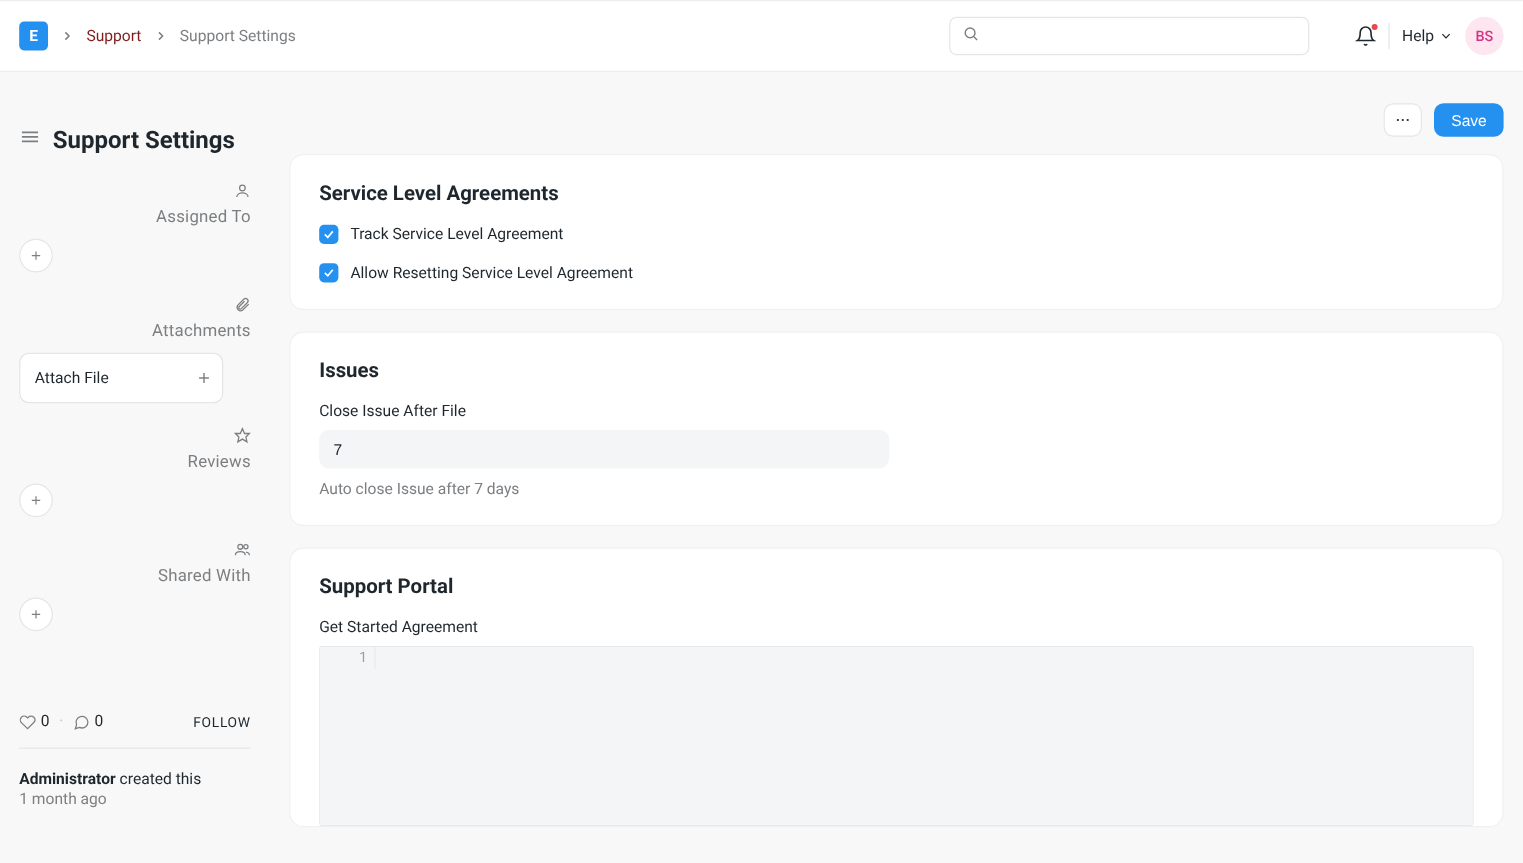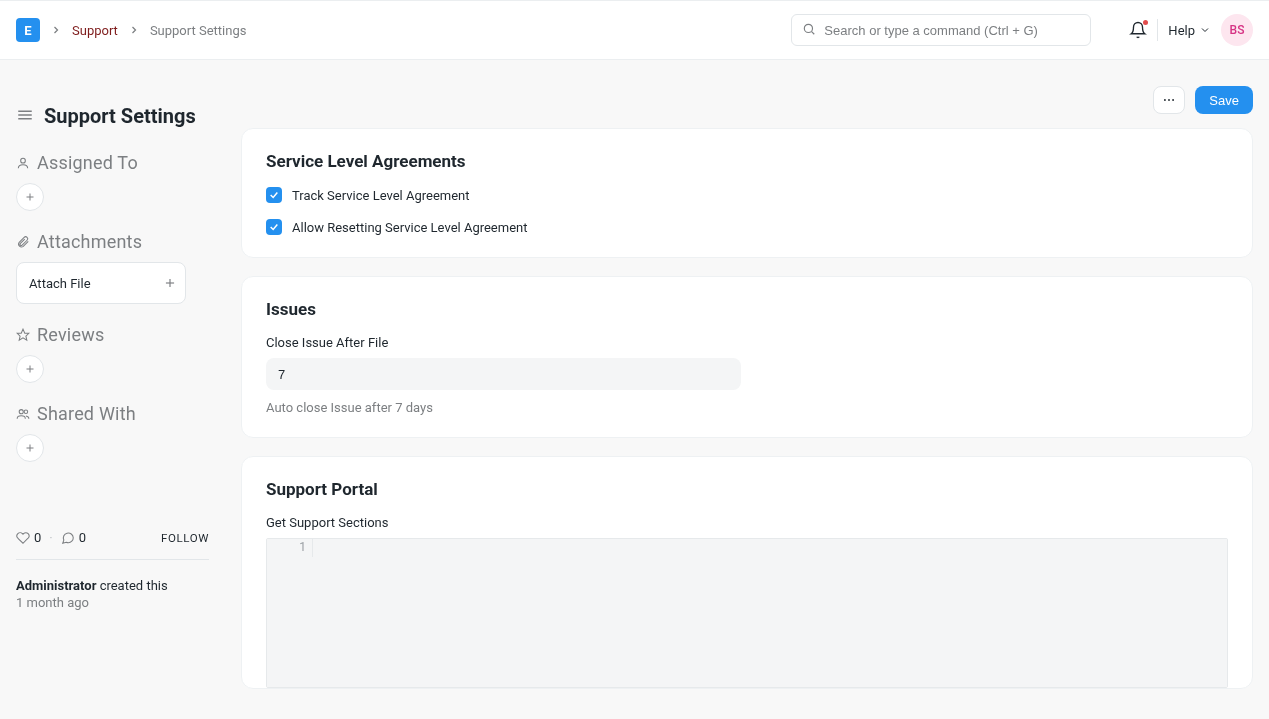--- a/index.html
+++ b/index.html
@@ -76,21 +76,21 @@
       padding: 20px 16px 16px 16px;
       background: transparent;
     }
     .page-head {
       display:flex; align-items:center; gap:10px;
       padding: 24px 0 20px 0;
     }
     .menu-icon { color:#7c7f82; }
     .page-title { font-size: 20px; font-weight: 700; color:#1f272e; }
     .sb-section { margin-bottom: 20px; }
-    .sb-label { display:flex; align-items:center; gap:7px; color:#7c7f82; font-size:18px; margin-bottom:10px; letter-spacing: .2px; }
+    .sb-label { display:flex; align-items:flex-end; gap:7px; color:#7c7f82; font-size:14px; margin-bottom:10px; letter-spacing: .2px; flex-direction: column; }
     .sb-label svg { flex-shrink:0; }
     .round-add {
       width: 28px; height: 28px; border-radius: 50%;
       border:1px solid #e2e6e9; background:#fff;
       display:flex; align-items:center; justify-content:center;
       color:#7c7f82; cursor:pointer;
     }
     .attach-pill {
       display:flex; align-items:center; justify-content:space-between;
       height: 42px;
@@ -178,21 +178,20 @@
 
   <div class="nav-spacer"></div>
 
   <div class="search">
     <span>
       <svg width="14" height="14" viewBox="0 0 24 24" fill="none" stroke="#7c7f82" stroke-width="2">
           <circle cx="11" cy="11" r="7"></circle>
           <line x1="21" y1="21" x2="16.5" y2="16.5"></line>
         </svg>
     </span>
-    <input type="text" placeholder="Search or type a command (Ctrl + G)" style="">
   </div>
 
   <span style="width:18px"></span>
 
   <span class="bell">
     <svg width="18" height="18" viewBox="0 0 24 24" fill="none" stroke="#1f272e" stroke-width="1.8">
         <path d="M18 8a6 6 0 0 0-12 0c0 7-3 9-3 9h18s-3-2-3-9"></path>
         <path d="M13.7 21a2 2 0 0 1-3.4 0"></path>
       </svg>
     <span class="dot"></span>
@@ -358,21 +357,21 @@
 
       <div class="card">
         <h2>Issues</h2>
         <label class="field-label">Close Issue After File</label>
         <input class="text-input" type="text" value="7" style="">
         <div class="helper">Auto close Issue after 7 days</div>
       </div>
 
       <div class="card" style="padding-bottom:0;">
         <h2>Support Portal</h2>
-        <label class="field-label">Get Support Sections</label>
+        <label class="field-label">Get Started Agreement</label>
         <div class="code-wrap">
           <div class="code-line">
             <div class="gutter">1</div>
             <div class="code-cell"></div>
           </div>
           <div class="code-body"></div>
         </div>
       </div>
     </div>
   </div>

